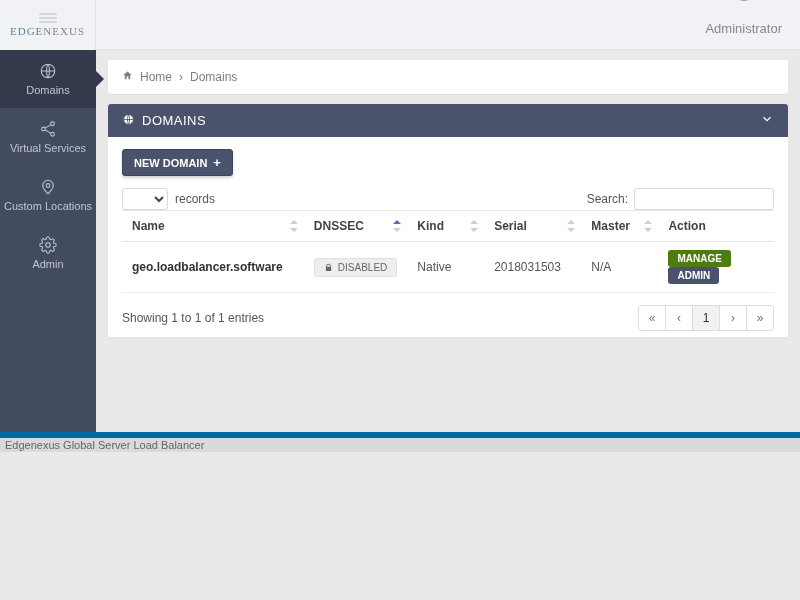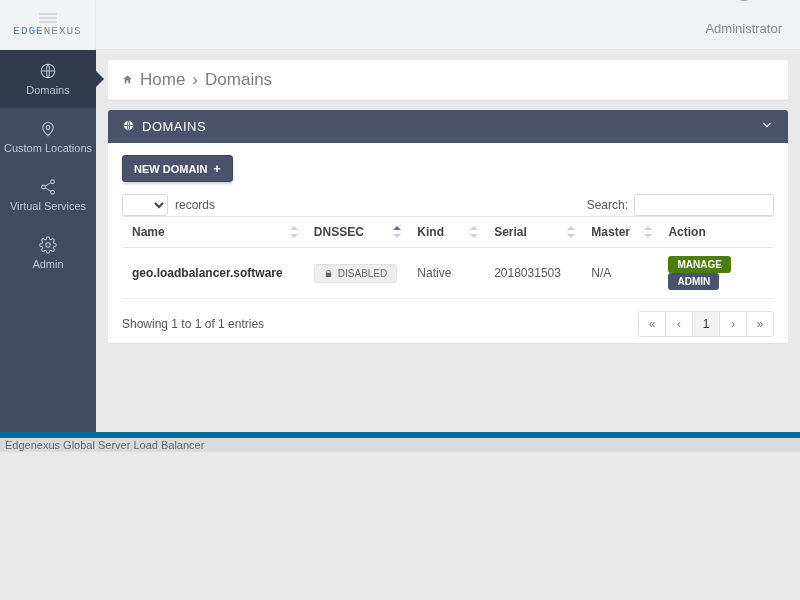--- a/index.html
+++ b/index.html
@@ -53,21 +53,21 @@
       display: block;
       height: 2px;
       background: #d6d6d6;
       border-radius: 1px;
     }
     .logo-text {
       font-size: 11px;
       letter-spacing: 1px;
       font-weight: 400;
       color: #5b7fa0;
-      font-family: Liberation Mono, monospace;
+      font-family: Liberation Serif, serif;
     }
     .logo-text .edge {
       color: #5b7fa0;
     }
     .logo-text .nexus {
       color: #888;
     }
     .topbar-spacer {
       flex: 1;
     }
@@ -153,21 +153,21 @@
     }
     .breadcrumb {
       background: #fff;
       border-radius: 3px;
       padding: 10px 14px;
       margin-top: 10px;
       display: flex;
       align-items: center;
       gap: 7px;
       color: #7a7f87;
-      font-size: 17px;
+      font-size: 12px;
       box-shadow: 0 1px 1px rgba(0,0,0,0.04);
     }
     .breadcrumb .home-icon svg {
       width: 11px;
       height: 11px;
       fill: #7a7f87;
     }
     .panel {
       margin-top: 10px;
       background: #fff;
@@ -422,41 +422,41 @@
   <div class="body">
     <div class="sidebar">
       <div class="sidebar-item active">
         <span class="sicon">
           <svg viewBox="0 0 24 24">
               <circle cx="12" cy="12" r="9"></circle>
               <path d="M3 12h18M12 3c2.5 3 2.5 15 0 18M12 3c-2.5 3-2.5 15 0 18"></path>
             </svg>
         </span>
         <span>Domains</span>
-      </div>
-      <div class="sidebar-item">
-        <span class="sicon">
-          <svg viewBox="0 0 24 24">
-              <path d="M12 21s-7-6.5-7-11a7 7 0 0 1 14 0c0 4.5-7 11-7 11z"></path>
-              <circle cx="12" cy="10" r="2.5"></circle>
-            </svg>
-        </span>
-        <span>Custom Locations</span>
       </div>
       <div class="sidebar-item">
         <span class="sicon">
           <svg viewBox="0 0 24 24">
               <circle cx="18" cy="5" r="2.5"></circle>
               <circle cx="6" cy="12" r="2.5"></circle>
               <circle cx="18" cy="19" r="2.5"></circle>
               <line x1="8.2" y1="10.8" x2="15.8" y2="6.2"></line>
               <line x1="8.2" y1="13.2" x2="15.8" y2="17.8"></line>
             </svg>
         </span>
         <span>Virtual Services</span>
+      </div>
+      <div class="sidebar-item">
+        <span class="sicon">
+          <svg viewBox="0 0 24 24">
+              <path d="M12 21s-7-6.5-7-11a7 7 0 0 1 14 0c0 4.5-7 11-7 11z"></path>
+              <circle cx="12" cy="10" r="2.5"></circle>
+            </svg>
+        </span>
+        <span>Custom Locations</span>
       </div>
       <div class="sidebar-item">
         <span class="sicon">
           <svg viewBox="0 0 24 24">
               <circle cx="12" cy="12" r="3"></circle>
               <path d="M19.4 15a1.7 1.7 0 0 0 .34 1.87l.06.06a2 2 0 1 1-2.83 2.83l-.06-.06a1.7 1.7 0 0 0-1.87-.34 1.7 1.7 0 0 0-1 1.56V21a2 2 0 0 1-4 0v-.09a1.7 1.7 0 0 0-1-1.56 1.7 1.7 0 0 0-1.87.34l-.06.06a2 2 0 1 1-2.83-2.83l.06-.06a1.7 1.7 0 0 0 .34-1.87 1.7 1.7 0 0 0-1.56-1H3a2 2 0 0 1 0-4h.09a1.7 1.7 0 0 0 1.56-1 1.7 1.7 0 0 0-.34-1.87l-.06-.06a2 2 0 1 1 2.83-2.83l.06.06a1.7 1.7 0 0 0 1.87.34H9a1.7 1.7 0 0 0 1-1.56V3a2 2 0 0 1 4 0v.09a1.7 1.7 0 0 0 1 1.56 1.7 1.7 0 0 0 1.87-.34l.06-.06a2 2 0 1 1 2.83 2.83l-.06.06a1.7 1.7 0 0 0-.34 1.87V9a1.7 1.7 0 0 0 1.56 1H21a2 2 0 0 1 0 4h-.09a1.7 1.7 0 0 0-1.56 1z"></path>
             </svg>
         </span>
         <span>Admin</span>
       </div>

